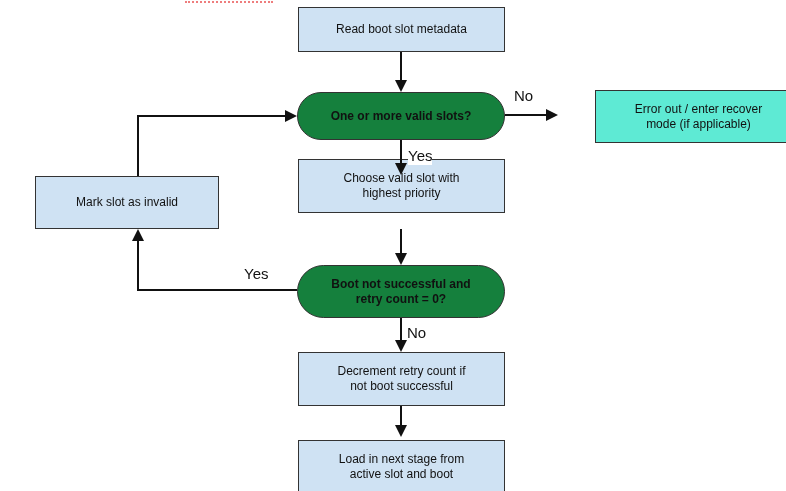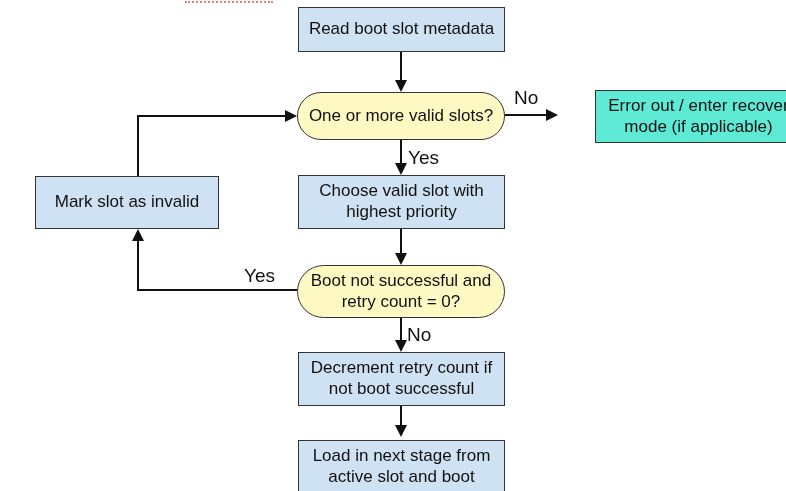--- a/index.html
+++ b/index.html
@@ -11,50 +11,50 @@
     height: 491px;
     background: #ffffff;
     overflow: hidden;
   }
   .node {
     position: absolute;
     display: flex;
     align-items: center;
     justify-content: center;
     text-align: center;
-    font-size: 17px;
+    font-size: 12px;
     line-height: 1.22;
     color: #111111;
     border: 1px solid #333333;
     white-space: pre-line;
   }
   .process { background: #cfe2f3; }
-  .decision { background: #fef9c3; border-radius: 27px; }
+  .decision { background: #15803d; border-radius: 27px; font-weight: bold; }
   .error { background: #5eead4; margin-left: 37px; }
 
   .n-read      { left: 298px; top: 7px;   width: 207px; height: 45px; }
   .n-valid     { left: 297px; top: 92px;  width: 208px; height: 48px; border-radius: 24px; }
   .n-error     { left: 558px; top: 90px;  width: 207px; height: 53px; }
-  .n-choose    { left: 298px; top: 175px; width: 207px; height: 54px; }
+  .n-choose    { left: 298px; top: 159px; width: 207px; height: 54px; }
   .n-mark      { left: 35px;  top: 176px; width: 184px; height: 53px; }
   .n-bootcheck { left: 297px; top: 265px; width: 208px; height: 53px; }
   .n-decrement { left: 298px; top: 352px; width: 207px; height: 54px; }
   .n-load      { left: 298px; top: 440px; width: 207px; height: 54px; }
 
   .hline, .vline { position: absolute; background: #111111; }
   .hline { height: 2px; }
   .vline { width: 2px; }
   .ah { position: absolute; width: 0; height: 0; }
   .ah-down  { border-left: 6px solid transparent; border-right: 6px solid transparent; border-top: 12px solid #111111; }
   .ah-up    { border-left: 6px solid transparent; border-right: 6px solid transparent; border-bottom: 12px solid #111111; }
   .ah-right { border-top: 6px solid transparent; border-bottom: 6px solid transparent; border-left: 12px solid #111111; }
 
   .edge-label {
     position: absolute;
-    font-size: 19px;
+    font-size: 15px;
     color: #111111;
     background: #ffffff;
     line-height: 1.2;
   }
   .red-marker {
     position: absolute;
     left: 185px; top: 1px;
     width: 88px; height: 0;
     border-top: 2px dotted #ee7d7d;
   }

